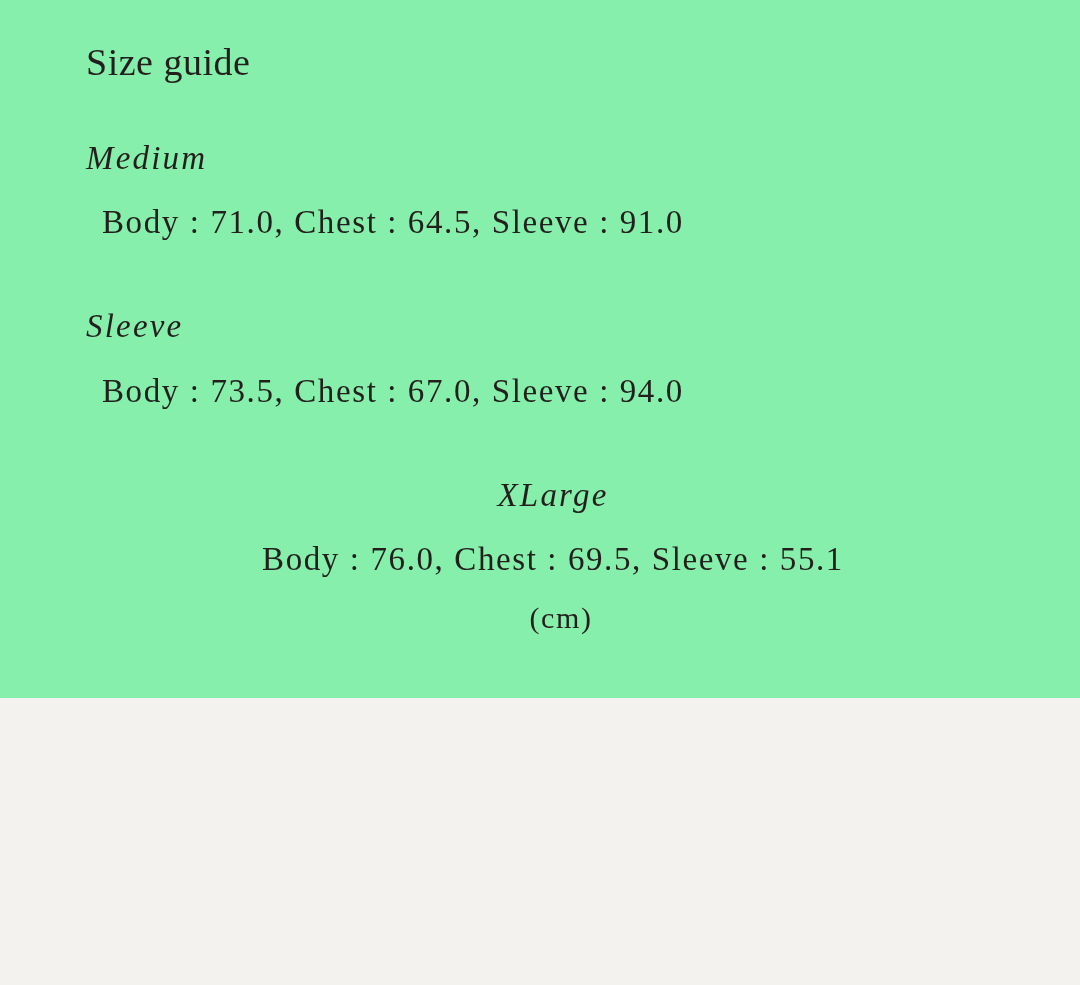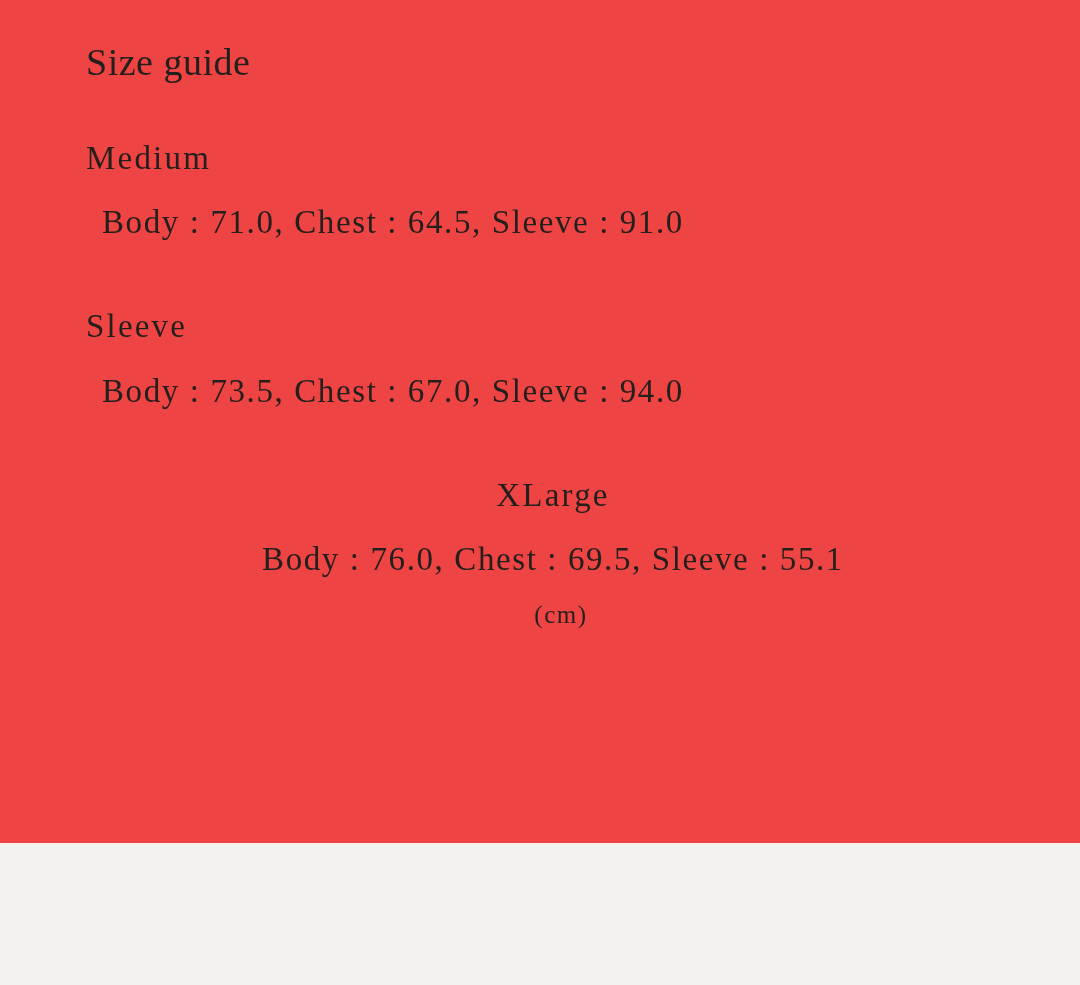--- a/index.html
+++ b/index.html
@@ -10,23 +10,23 @@
     width: 1080px;
     height: 985px;
     background: #f3f2ee;
     font-family: "Liberation Serif", serif;
     color: #231f1c;
     overflow: hidden;
   }
   .page {
     box-sizing: border-box;
     width: 1080px;
-    height: 843px;
+    height: 698px;
     padding: 40px 60px 0 86px;
-    background: #ef4444;
+    background: #86efac;
   }
   .guide-title {
     font-size: 38px;
     line-height: 1.2;
     letter-spacing: 0.5px;
     margin: 0 0 52px 0;
     font-weight: 400;
     color: #231f1c;
   }
   .size-block {
@@ -35,31 +35,32 @@
   .size-block:last-of-type {
     margin-bottom: 0;
     text-align: center;
   }
   .size-name {
     font-size: 33px;
     letter-spacing: 2.2px;
     line-height: 1.25;
     margin: 0 0 22px 0;
     color: #231f1c;
+    font-style: italic;
   }
   .size-measure {
     font-size: 33px;
     letter-spacing: 1.6px;
     line-height: 1.32;
     margin: 16px;
     color: #231f1c;
     white-space: nowrap;
   }
   .unit-note {
-    font-size: 25px;
+    font-size: 30px;
     letter-spacing: 1.6px;
     line-height: 1.32;
     margin: 14px 0 0 16px;
     color: #231f1c;
   }
 </style>
 </head>
 <body>
 
 <div class="page">

